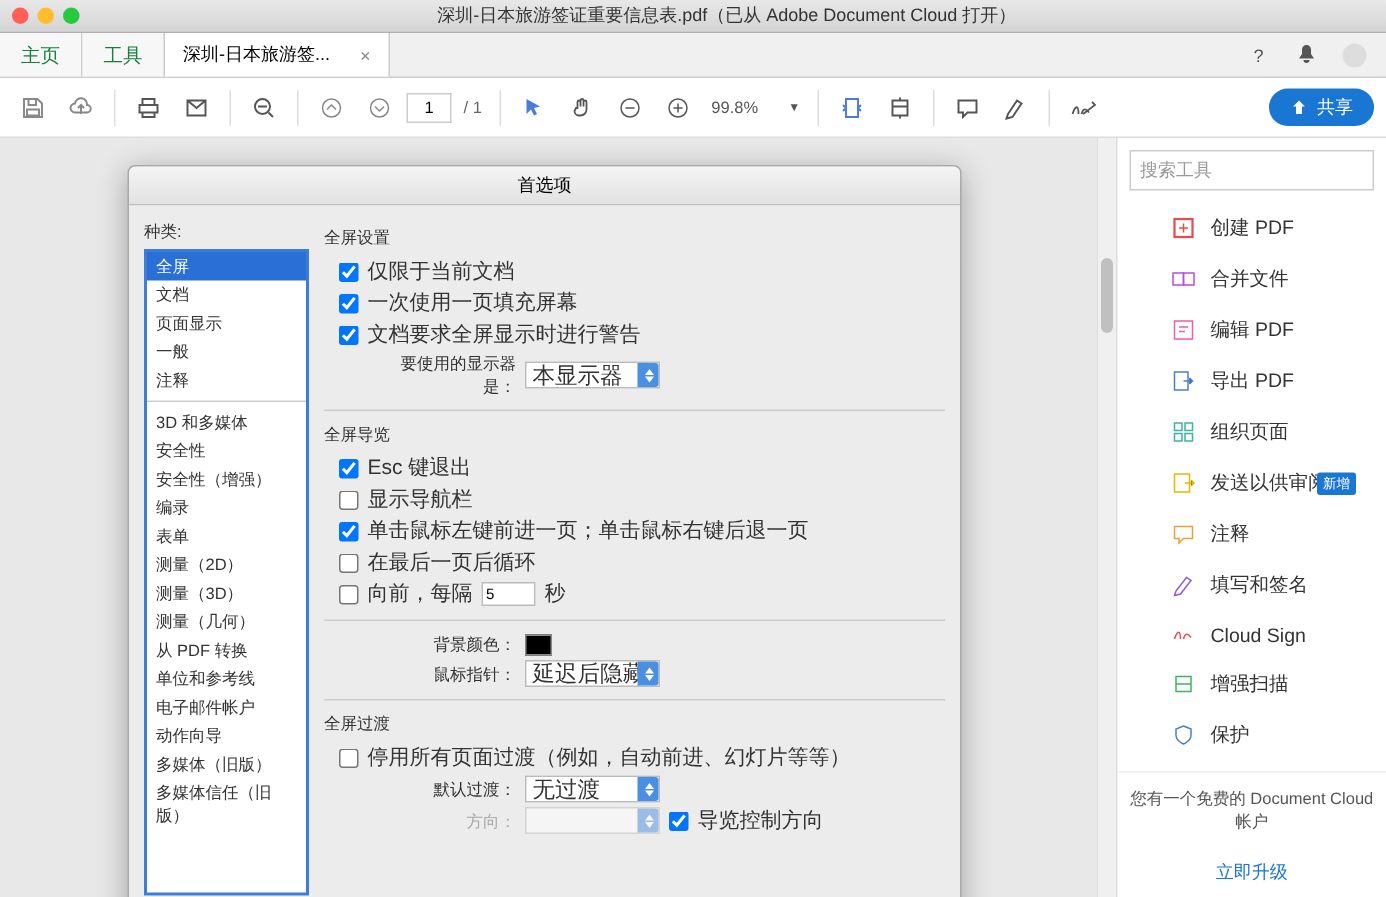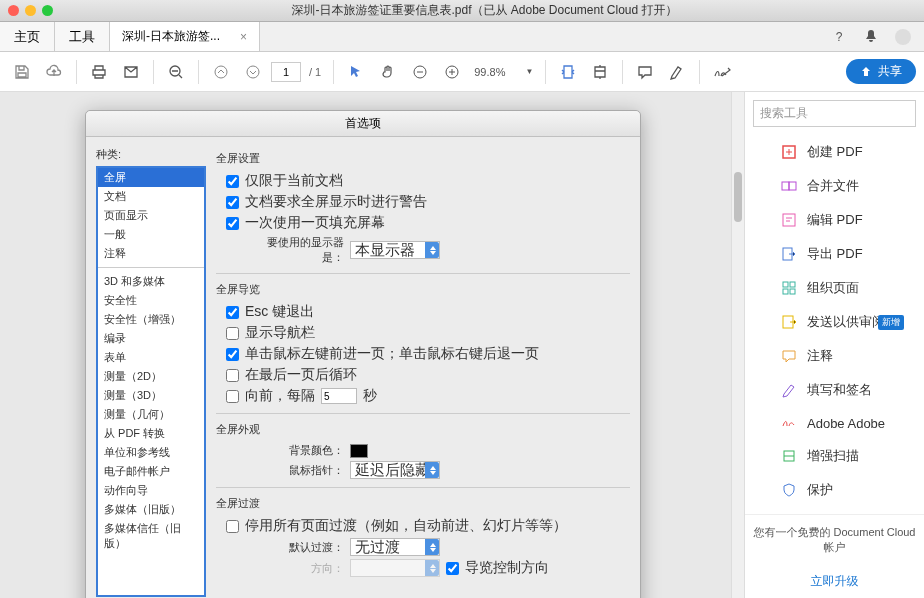--- a/index.html
+++ b/index.html
@@ -9,21 +9,21 @@
     .titlebar { height: 22px; background: linear-gradient(#e8e8e8, #d4d4d4); display: flex; align-items: center; padding: 0 8px; border-bottom: 1px solid #b0b0b0; }
     .traffic-lights { display: flex; gap: 6px; }
     .tl { width: 11px; height: 11px; border-radius: 50%; }
     .tl-red { background: #ff5f56; }
     .tl-yellow { background: #ffbd2e; }
     .tl-green { background: #27c93f; }
     .title { flex: 1; text-align: center; font-size: 12px; color: #333; }
     
     
     .tabbar { height: 30px; background: #f0f0f0; display: flex; align-items: stretch; border-bottom: 1px solid #ccc; }
-    .tab-home, .tab-tools { padding: 0 14px; display: flex; align-items: center; font-size: 13px; border-right: 1px solid #ccc; background: #f7f7f7; color: #000000; }
+    .tab-home, .tab-tools { padding: 0 14px; display: flex; align-items: center; font-size: 13px; border-right: 1px solid #ccc; background: #f7f7f7; color: #15803d; }
     .tab-doc { padding: 0 12px; display: flex; align-items: center; background: #fff; border-right: 1px solid #ccc; position: relative; gap: 20px; font-size: 12px; }
     .tab-close { color: #888; cursor: pointer; }
     .tabbar-right { margin-left: auto; display: flex; align-items: center; gap: 10px; padding: 0 10px; }
     .icon-btn { width: 22px; height: 22px; display: flex; align-items: center; justify-content: center; color: #555; }
     
     
     .toolbar { height: 40px; background: #fff; display: flex; align-items: center; padding: 0 8px; border-bottom: 1px solid #ddd; gap: 4px; }
     .tool-sep { width: 1px; height: 24px; background: #ddd; margin: 0 4px; }
     .tool-icon { width: 28px; height: 28px; display: flex; align-items: center; justify-content: center; color: #555; }
     .page-box { width: 30px; height: 20px; border: 1px solid #ccc; text-align: center; font-size: 11px; }
@@ -284,21 +284,21 @@
       <div class="tool-item">
           <svg class="tool-item-icon" viewBox="0 0 16 16">
             <path fill="none" stroke="#8a5dd6" d="M3 12l7-9 3 2-7 9-4 1z"></path>
           </svg>
           <span>填写和签名</span>
         </div>
       <div class="tool-item">
           <svg class="tool-item-icon" viewBox="0 0 16 16">
             <path fill="none" stroke="#e84d4d" d="M2 11c2-6 4-6 4 0 M8 11c1-4 3-4 5-1"></path>
           </svg>
-          <span>Adobe Adobe</span>
+          <span>Cloud Sign</span>
         </div>
       <div class="tool-item">
           <svg class="tool-item-icon" viewBox="0 0 16 16">
             <rect x="3" y="3" width="10" height="10" fill="none" stroke="#3bb460"></rect>
             <path stroke="#3bb460" d="M3 8h10"></path>
           </svg>
           <span>增强扫描</span>
         </div>
       <div class="tool-item">
           <svg class="tool-item-icon" viewBox="0 0 16 16">
@@ -342,25 +342,25 @@
       </div>
     </div>
     <div class="settings">
       <div class="section-label">全屏设置</div>
       <div class="row">
           <input type="checkbox" checked="" style="">
           <label>仅限于当前文档</label>
         </div>
       <div class="row">
           <input type="checkbox" checked="" style="">
+          <label>一次使用一页填充屏幕</label>
+        </div>
+      <div class="row">
+          <input type="checkbox" checked="" style="">
           <label>文档要求全屏显示时进行警告</label>
-        </div>
-      <div class="row">
-          <input type="checkbox" checked="" style="">
-          <label>一次使用一页填充屏幕</label>
         </div>
       <div class="row">
           <span class="row-indent">要使用的显示器是：</span>
           <div class="combo">
             <span>本显示器</span>
             <span class="combo-arrow"></span>
             <span class="combo-arrow2"></span>
           </div>
         </div>
       <div class="hr"></div>
@@ -381,21 +381,20 @@
           <input type="checkbox" style="">
           <label>在最后一页后循环</label>
         </div>
       <div class="row">
           <input type="checkbox" style="">
           <label>向前，每隔</label>
           <input class="num-input" value="5" style="">
           <label>秒</label>
         </div>
       <div class="hr"></div>
-      <div class="section-label">全屏外观</div>
       <div class="row">
           <span class="row-indent">背景颜色：</span>
           <span class="color-swatch"></span>
         </div>
       <div class="row">
           <span class="row-indent">鼠标指针：</span>
           <div class="combo">
             <span>延迟后隐藏</span>
             <span class="combo-arrow"></span>
             <span class="combo-arrow2"></span>

